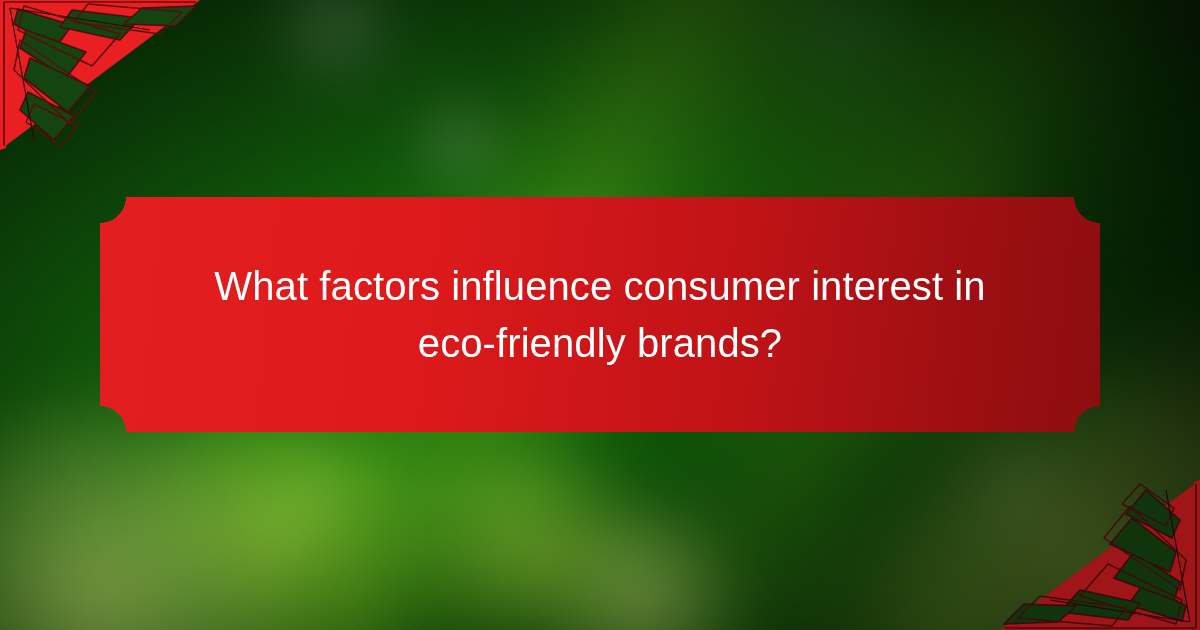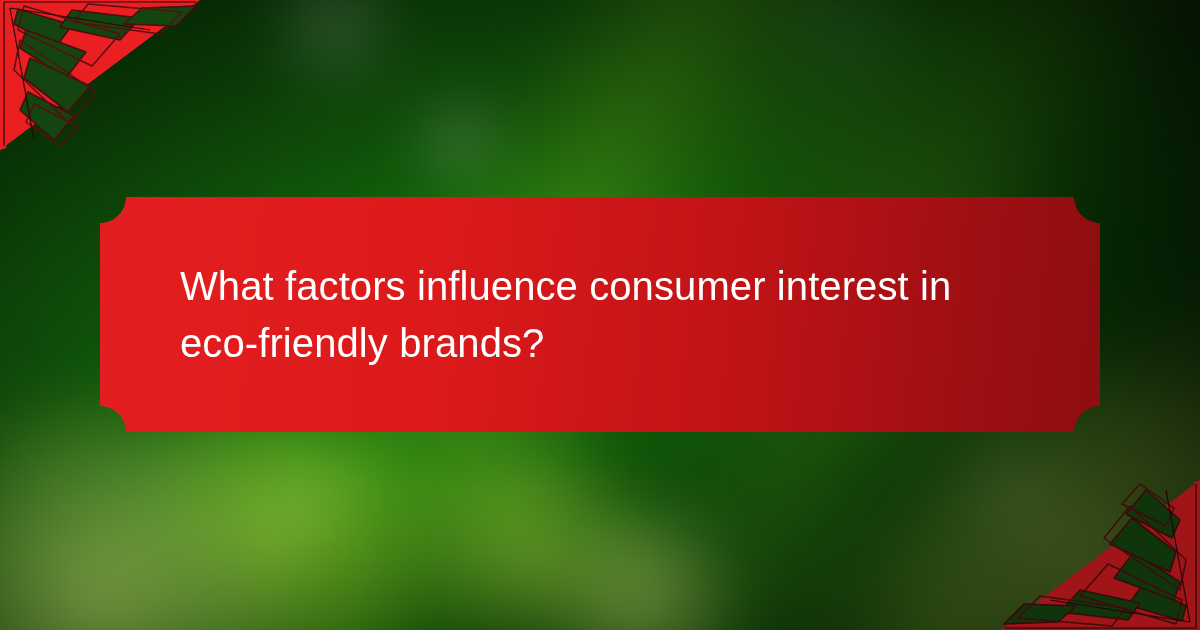--- a/index.html
+++ b/index.html
@@ -111,20 +111,21 @@
   }
 
   .banner-title {
     margin: 0;
     padding: 0 70px;
     color: #ffffff;
     font-family: "Liberation Sans", sans-serif;
     font-size: 40px;
     font-weight: 400;
     line-height: 1.42;
+    text-align: center;
     letter-spacing: 0.1px;
     max-width: 840px;
   }
 </style>
 </head>
 <body>
 
 <div class="canvas">
 
   <div class="bg-photo"></div>

